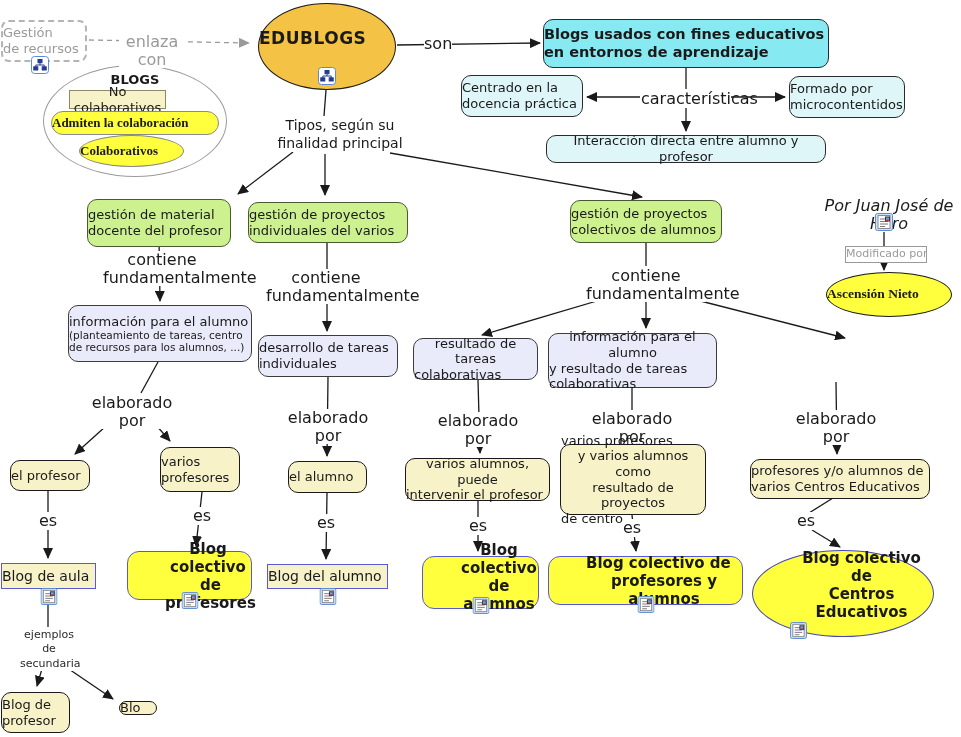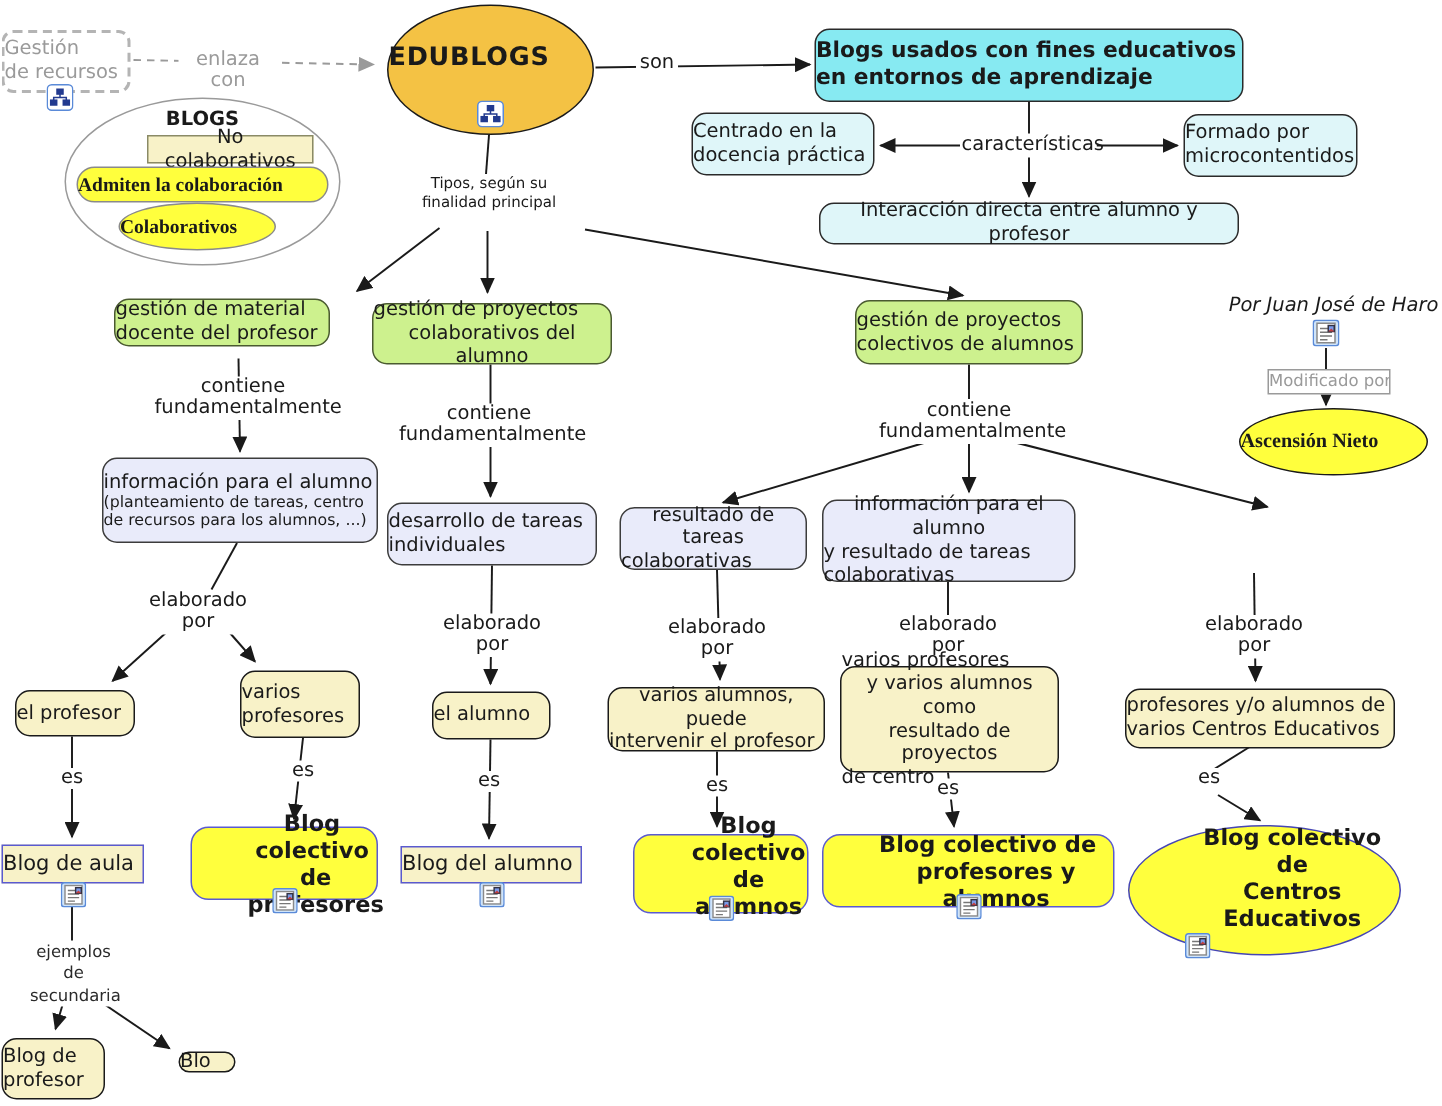--- a/index.html
+++ b/index.html
@@ -17,21 +17,21 @@
   .bluebox{background:var(--cream);border:1.5px solid var(--blue-border);font-size:14px;}
   .yellowR{background:var(--yellow);border:1.5px solid var(--blue-border);border-radius:12px;font-weight:bold;font-size:15px;padding-left:37px;}
   .yellowL{background:var(--yellow);border:1px solid #8a8a8a;border-radius:12px;font-weight:bold;font-family:Liberation Serif, serif;}
   .cyanbig{background:var(--cyan-bright);border:1.5px solid #2a2a2a;border-radius:10px;font-weight:bold;font-size:14.5px;}
   .cyanp{background:var(--cyan-pale);border:1px solid #2a2a2a;border-radius:10px;}
   .ellipse{border-radius:50%;}
   .edublogs{background:var(--orange);border:1.5px solid #1a1a1a;border-radius:50%;
             font-weight:bold;font-size:17px;letter-spacing:.5px;}
   .dashedbox{border:2px dashed #b4b4b4;border-radius:8px;color:var(--gray-text);background:#fff;}
   .legendwrap{background:#fff;border:1.5px solid #9a9a9a;border-radius:50%;}
-  .elabel{position:absolute;background:#fff;text-align:center;font-size:13px;line-height:1.1;}
+  .elabel{position:absolute;background:#fff;text-align:center;font-size:16px;line-height:1.1;}
   .elabel span{display:block;}
   .graytxt{color:var(--gray-text);}
   .sm{font-size:10.5px;line-height:1.15;}
   .xs{font-size:11px;line-height:1.3;color:#2a2a2a;}
   .italic{font-style:italic;}
   .bold{font-weight:bold;}
   .modbox{border:1px solid #9a9a9a;background:#fff;color:var(--gray-text);
           font-size:11px;overflow:hidden;white-space:nowrap;}
   .icon{position:absolute;width:18px;height:18px;}
   .icon svg{display:block;width:100%;height:100%;}
@@ -100,21 +100,21 @@
           <rect x="7" y="3.5" width="4" height="3.2"></rect>
           <rect x="2.8" y="10.8" width="4" height="3.2"></rect>
           <rect x="11.2" y="10.8" width="4" height="3.2"></rect>
           <path d="M9 6.7 L9 9 M4.8 10.8 L4.8 9 L13.2 9 L13.2 10.8" fill="none" stroke-width="1"></path>
         </g>
       </svg>
   </div>
 
   <div class="node legendwrap" style="left:43px;top:65px;width:184px;height:112px">
     <div class="bold" style="position:absolute;top:6px;left:0;width:100%;text-align:center">BLOGS</div>
-    <div class="node creamsq" style="left:54px;top:24px;width:111px;height:19px">
+    <div class="node creamsq" style="left:25px;top:24px;width:97px;height:19px">
       <span>No colaborativos</span>
     </div>
     <div class="node yellowL bold" style="left:7px;top:45px;width:168px;height:24px">
       <span>Admiten la colaboración</span>
     </div>
     <div class="node yellowL bold ellipse" style="left:35px;top:69px;width:105px;height:32px">
       <span>Colaborativos</span>
     </div>
   </div>
 
@@ -145,21 +145,21 @@
     <span>Interacción directa entre alumno y profesor</span>
   </div>
   <div class="node cyanp" style="left:789px;top:76px;width:116px;height:42px">
     <span>Formado por</span>
     <span>microcontentidos</span>
   </div>
 
   <div class="elabel graytxt" style="left:119px;top:33px;width:66px">enlaza con</div>
   <div class="elabel" style="left:424px;top:35px;width:28px">son</div>
   <div class="elabel" style="left:641px;top:90px;width:90px">características</div>
-  <div class="elabel" style="left:262px;top:117px;width:128px;font-size:10px;line-height:1.25">
+  <div class="elabel" style="left:276px;top:117px;width:128px;font-size:14px;line-height:1.25">
     <span>Tipos, según su</span>
     <span>finalidad principal</span>
   </div>
   <div class="elabel" style="left:103px;top:251px;width:118px">
     <span>contiene</span>
     <span>fundamentalmente</span>
   </div>
   <div class="elabel" style="left:266px;top:269px;width:120px">
     <span>contiene</span>
     <span>fundamentalmente</span>
@@ -178,27 +178,27 @@
   <div class="elabel" style="left:316px;top:514px;width:20px">es</div>
   <div class="elabel" style="left:468px;top:517px;width:20px">es</div>
   <div class="elabel" style="left:622px;top:519px;width:20px">es</div>
   <div class="elabel" style="left:796px;top:512px;width:20px">es</div>
   <div class="elabel xs" style="left:20px;top:628px;width:58px">
     <span>ejemplos</span>
     <span>de</span>
     <span>secundaria</span>
   </div>
 
-  <div class="node green" style="left:76px;top:199px;width:144px;height:32px">
+  <div class="node green" style="left:87px;top:199px;width:144px;height:48px">
     <span>gestión de material</span>
     <span>docente del profesor</span>
   </div>
   <div class="node green" style="left:248px;top:202px;width:160px;height:41px">
     <span>gestión de proyectos</span>
-    <span>colaborativos del alumno</span>
+    <span>individuales del varios</span>
   </div>
   <div class="node green" style="left:570px;top:200px;width:152px;height:43px">
     <span>gestión de proyectos</span>
     <span>colectivos de alumnos</span>
   </div>
 
   <div class="node lav" style="left:68px;top:305px;width:184px;height:57px">
     <span>información para el alumno</span>
     <span class="sm">(planteamiento de tareas, centro</span>
     <span class="sm">de recursos para los alumnos, ...)</span>

